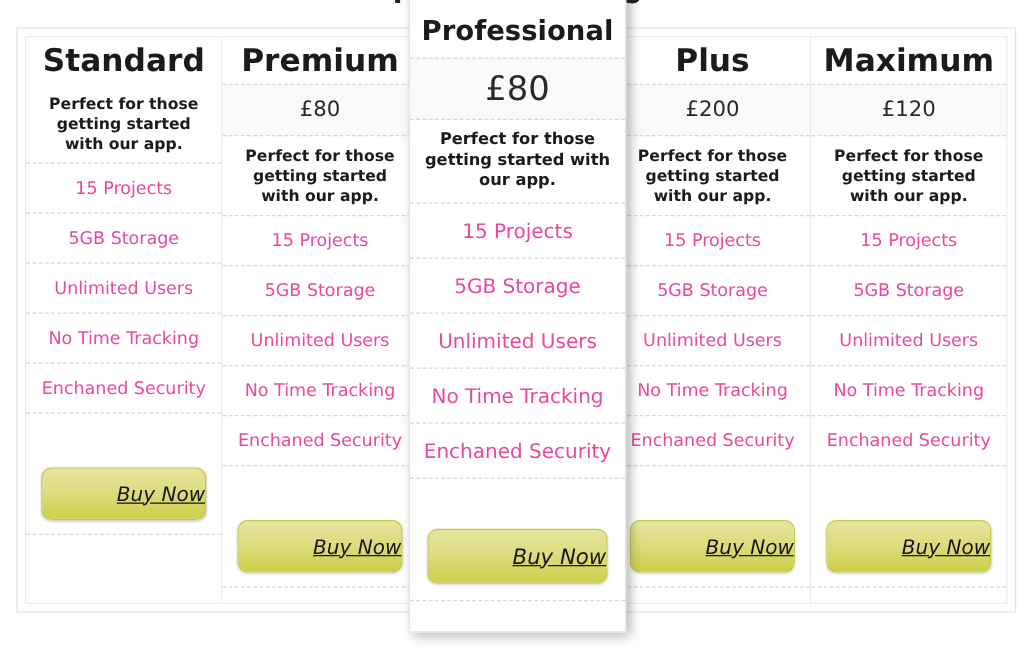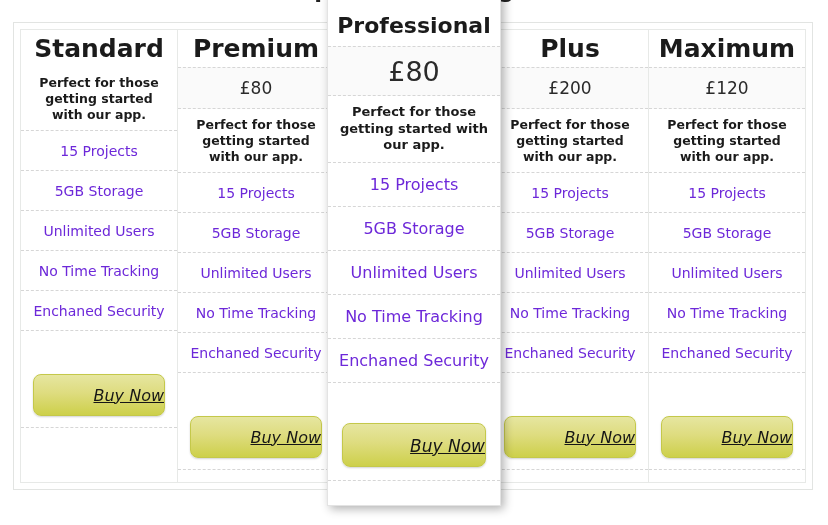--- a/index.html
+++ b/index.html
@@ -91,21 +91,21 @@
     height: 64px;
     font-size: 12.5px;
     font-weight: bold;
     line-height: 1.28;
     color: #1b1b1b;
     padding: 0 10px;
   }
   .cell.feature {
     height: 40px;
     font-size: 14px;
-    color: #6d28d9;
+    color: #ec4899;
   }
   .cell.pad {
     height: 31px;
     border-bottom: none;
   }
   .cell.cta {
     height: 66px;
     border-bottom: 1px dashed #d6d6d6;
     border-top: none;
     padding: 0 12px;

